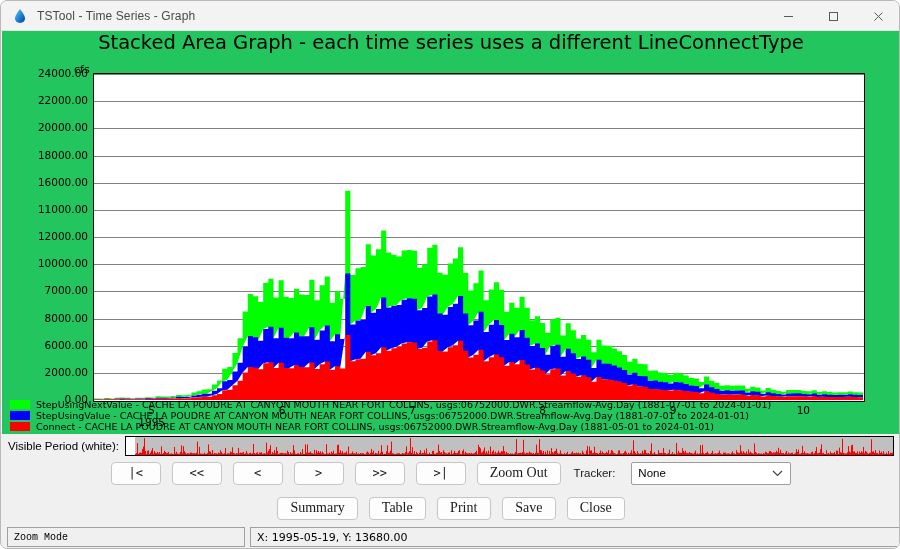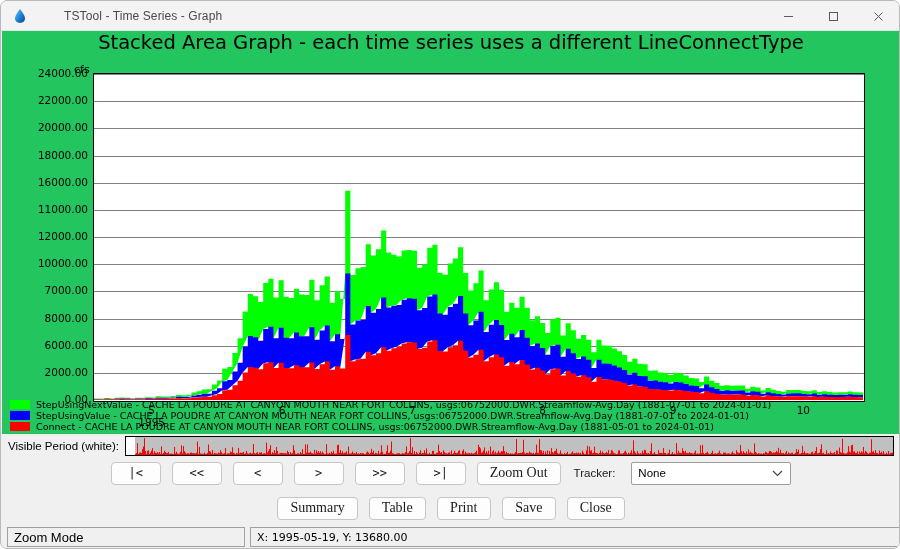--- a/index.html
+++ b/index.html
@@ -30,21 +30,20 @@
   .tb-icon {
     width: 16px; height: 16px;
     margin-left: 11px; margin-right: 9px;
     position: relative;
   }
   .tb-icon svg { display: block; }
   .tb-title {
     font-size: 12px; color: #4a4a4a;
     letter-spacing: .1px;
     white-space: nowrap;
-    margin-left: 27px;
   }
   .wincontrols {
     position: absolute; right: 0; top: 0;
     height: 30px; display: flex;
   }
   .wc {
     width: 45px; height: 30px;
     display: flex; align-items: center; justify-content: center;
     color: #5a5a5a;
   }
@@ -226,24 +225,24 @@
     width: 898px; height: 24px;
     display: flex; align-items: center;
     background: #f0f0f0;
   }
   .statusbox {
     height: 20px;
     background: #f0f0f0;
     border: 1px solid #a0a0a0;
     display: flex; align-items: center;
     padding-left: 6px;
-    font-size: 13px;
+    font-size: 10px;
     color: #000;
     white-space: nowrap;
-    font-family: Liberation Sans, sans-serif;
+    font-family: Liberation Mono, monospace;
   }
   .statusbox.mode { width: 238px; margin-left: 5px; }
   .statusbox.coords {
     width: 650px; margin-left: 5px;
     font-family: "DejaVu Sans", sans-serif;
     font-size: 11px;
   }
 </style>
 </head>
 <body>

